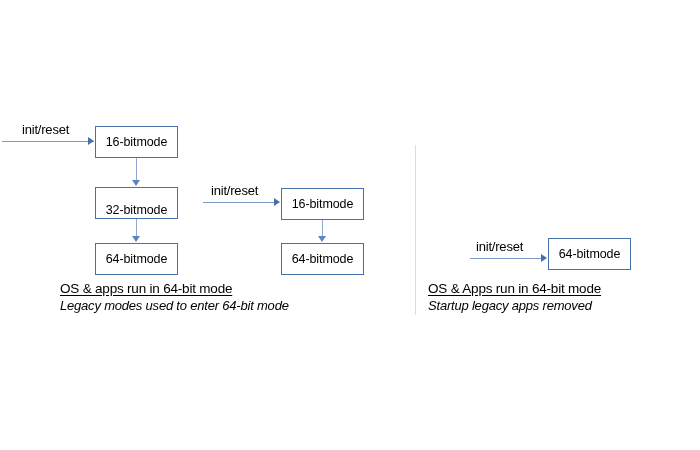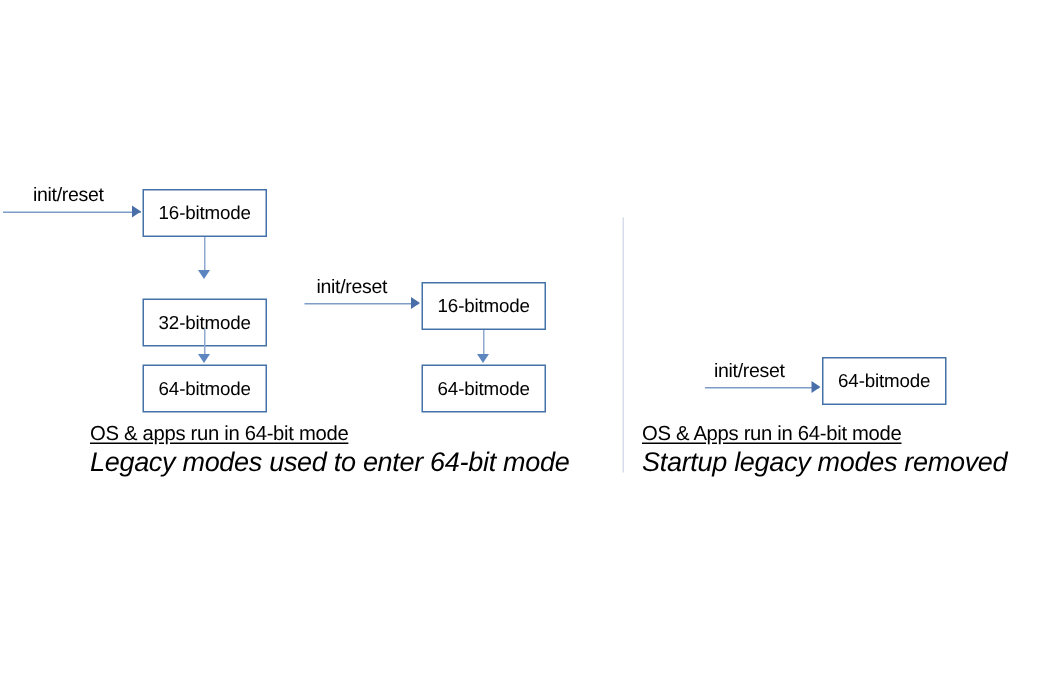--- a/index.html
+++ b/index.html
@@ -89,21 +89,21 @@
   }
   .caption-main {
     font-size: 13.5px;
     text-decoration: underline;
     text-underline-offset: 2px;
     color: #000000;
     letter-spacing: -0.2px;
     display: block;
   }
   .caption-sub {
-    font-size: 18px;
+    font-size: 13px;
     font-style: italic;
     color: #000000;
     letter-spacing: -0.2px;
     display: block;
     margin-top: 2px;
   }
 </style>
 </head>
 <body>
 
@@ -116,21 +116,21 @@
     <div class="edge-label" style="left:22px; top:122px;">init/reset</div>
 
     <div class="state-box" style="left:95px; top:126px; width:83px; height:32px;">
       <span class="ln">16-bit</span>
       <span class="ln">mode</span>
     </div>
 
     <div class="v-arrow-line" style="left:135.5px; top:158px; height:23px;"></div>
     <div class="v-arrow-head" style="left:131.8px; top:180px;"></div>
 
-    <div class="state-box" style="left:95px; top:199px; width:83px; height:32px;">
+    <div class="state-box" style="left:95px; top:187px; width:83px; height:32px;align-items:flex-end;">
       <span class="ln">32-bit</span>
       <span class="ln">mode</span>
     </div>
 
     <div class="v-arrow-line" style="left:135.5px; top:219px; height:19px;"></div>
     <div class="v-arrow-head" style="left:131.8px; top:236px;"></div>
 
     <div class="state-box" style="left:95px; top:243px; width:83px; height:32px;">
       <span class="ln">64-bit</span>
       <span class="ln">mode</span>
@@ -171,16 +171,16 @@
     </div>
   </div>
 
   <div class="caption-group" style="left:60px; top:281px; width:370px;">
     <span class="caption-main">OS &amp; apps run in 64-bit mode</span>
     <span class="caption-sub">Legacy modes used to enter 64-bit mode</span>
   </div>
 
   <div class="caption-group" style="left:428px; top:281px; width:272px;">
     <span class="caption-main">OS &amp; Apps run in 64-bit mode</span>
-    <span class="caption-sub">Startup legacy modes removed</span>
+    <span class="caption-sub">Startup legacy apps removed</span>
   </div>
 
 </div>
 
 </body></html>

